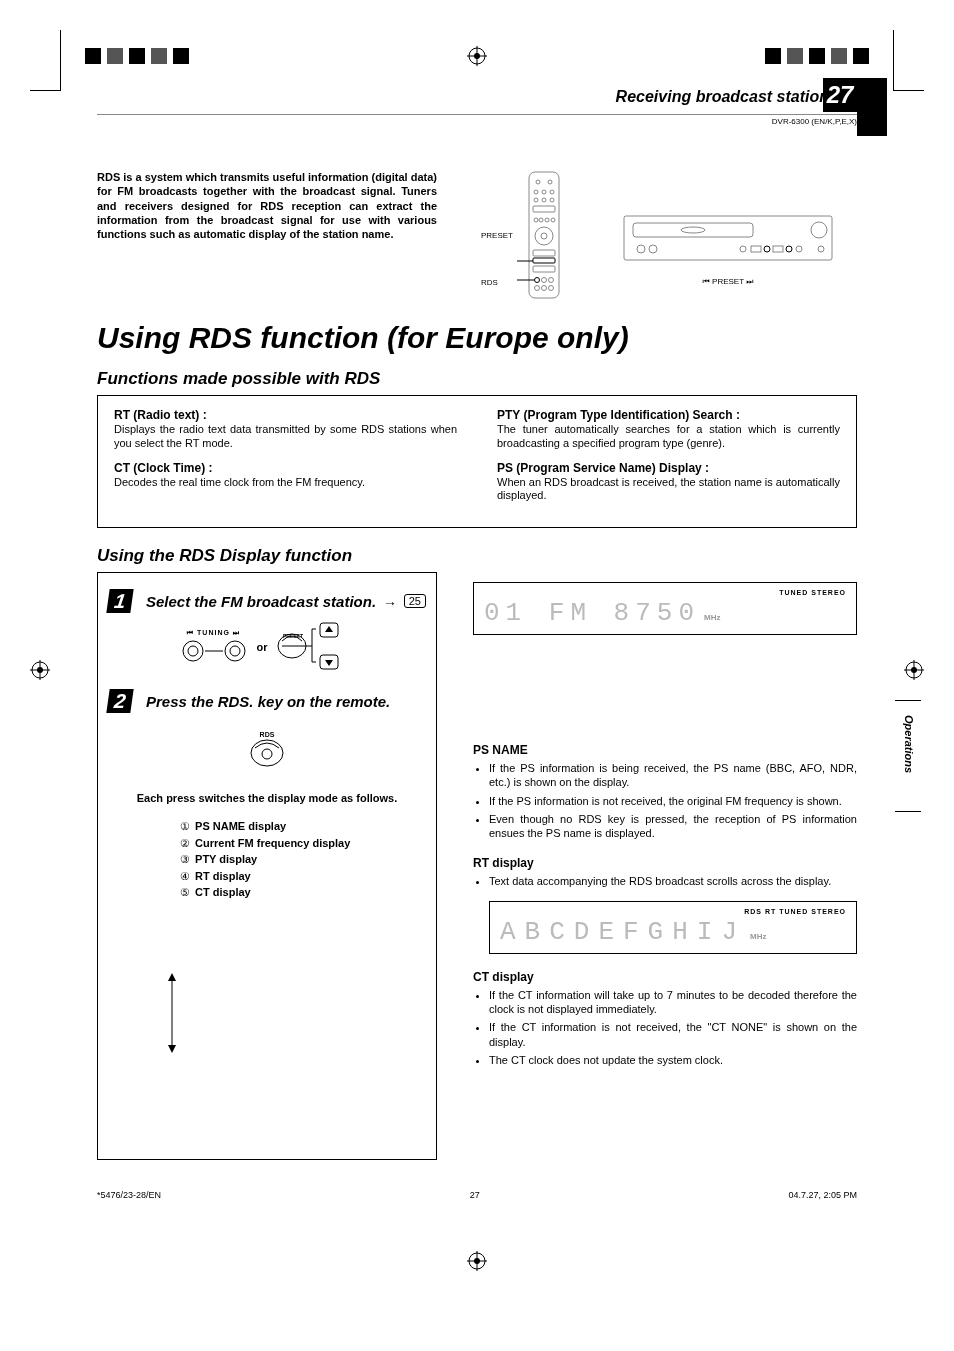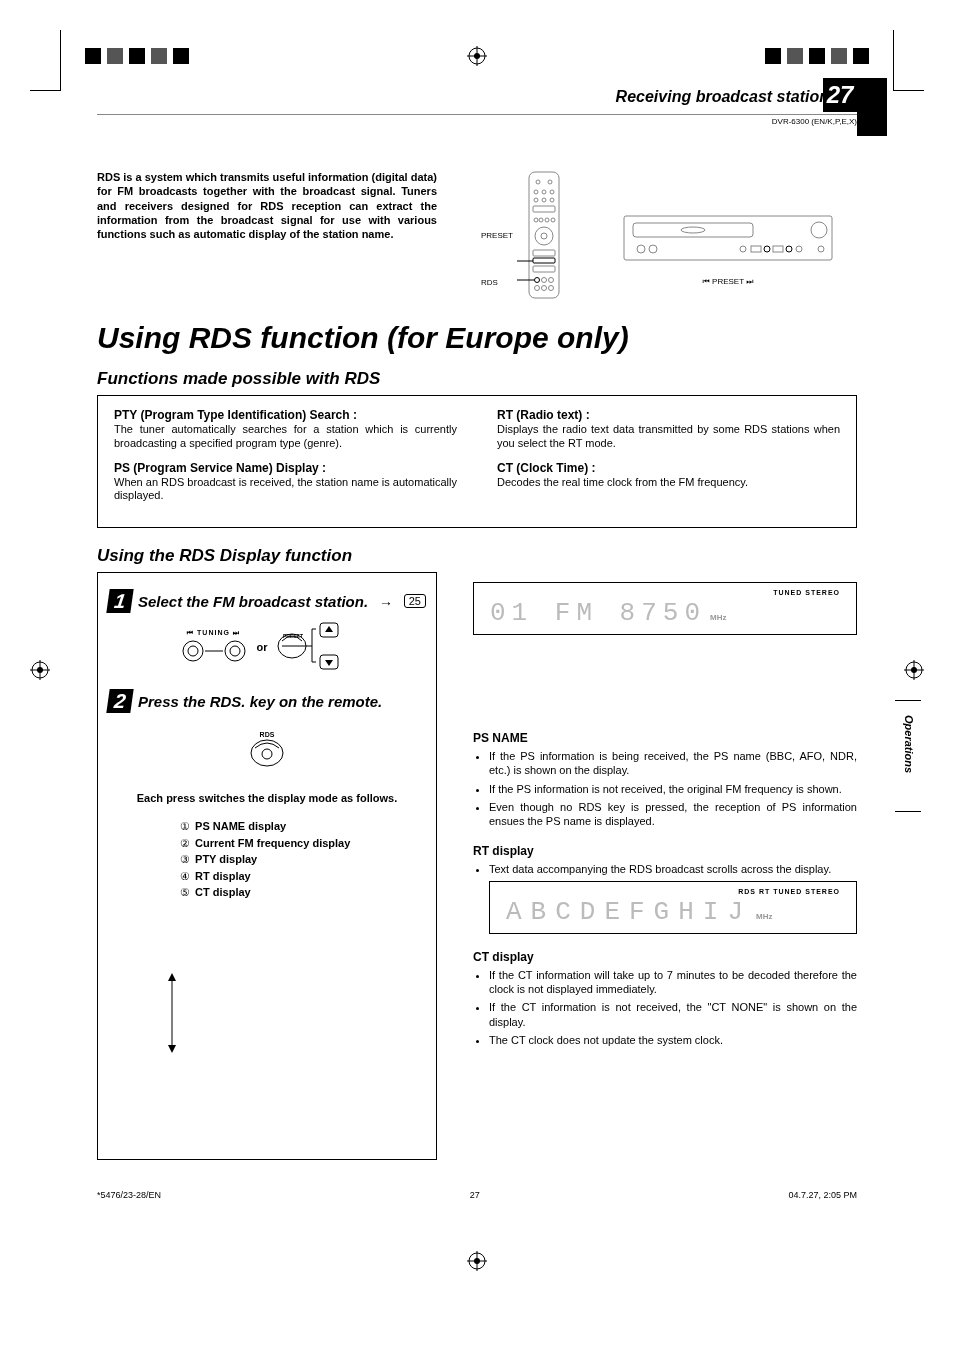--- a/index.html
+++ b/index.html
@@ -175,20 +175,21 @@
     width:24px;
     height:24px;
     text-align:center;
     line-height:24px;
     transform: skewX(-8deg);
   }
   .step-title {
     font-style:italic;
     font-weight:bold;
     font-size:15px;
+    margin-left:8px;
   }
   .page-ref {
     margin-left:auto;
     font-size:11px;
     border:1px solid #000;
     border-radius:3px;
     padding:0 4px;
   }
   .step-ctrl {
     display:flex;
@@ -212,22 +213,22 @@
     line-height:1.5;
   }
   .mode-list .circ {
     display:inline-block;
     width:14px;
     text-align:center;
     font-weight:normal;
   }
   .lcd-box {
     border:1px solid #000;
-    margin:0 0;
-    padding:6px 16px;
+    margin:12px 0;
+    padding:6px 10px;
     font-family: monospace;
   }
   .lcd-indicators {
     text-align:right;
     font-size:7px;
     letter-spacing:1px;
     font-family:Arial;
     font-weight:bold;
   }
   .lcd-main {
@@ -386,30 +387,30 @@
         </div>
       </div>
     </div>
   </div>
 
   <div class="h1">Using RDS function (for Europe only)</div>
 
   <div class="h2">Functions made possible with RDS</div>
   <div class="funcbox">
     <div class="funccol">
+      <div class="func-title">RT (Radio text) :</div>
+      <div class="func-desc">Displays the radio text data transmitted by some RDS stations when you select the RT mode.</div>
+      <div class="func-title">CT (Clock Time) :</div>
+      <div class="func-desc">Decodes the real time clock from the FM frequency.</div>
+    </div>
+    <div class="funccol">
       <div class="func-title">PTY (Program Type Identification) Search :</div>
       <div class="func-desc">The tuner automatically searches for a station which is currently broadcasting a specified program type (genre).</div>
       <div class="func-title">PS (Program Service Name) Display :</div>
       <div class="func-desc">When an RDS broadcast is received, the station name is automatically displayed.</div>
-    </div>
-    <div class="funccol">
-      <div class="func-title">RT (Radio text) :</div>
-      <div class="func-desc">Displays the radio text data transmitted by some RDS stations when you select the RT mode.</div>
-      <div class="func-title">CT (Clock Time) :</div>
-      <div class="func-desc">Decodes the real time clock from the FM frequency.</div>
     </div>
   </div>
 
   <div class="maincols">
     <div class="leftcol">
       <div class="h2">Using the RDS Display function</div>
       <div class="stepsbox">
 
         <div class="step-head">
           <div class="step-num">1</div>

